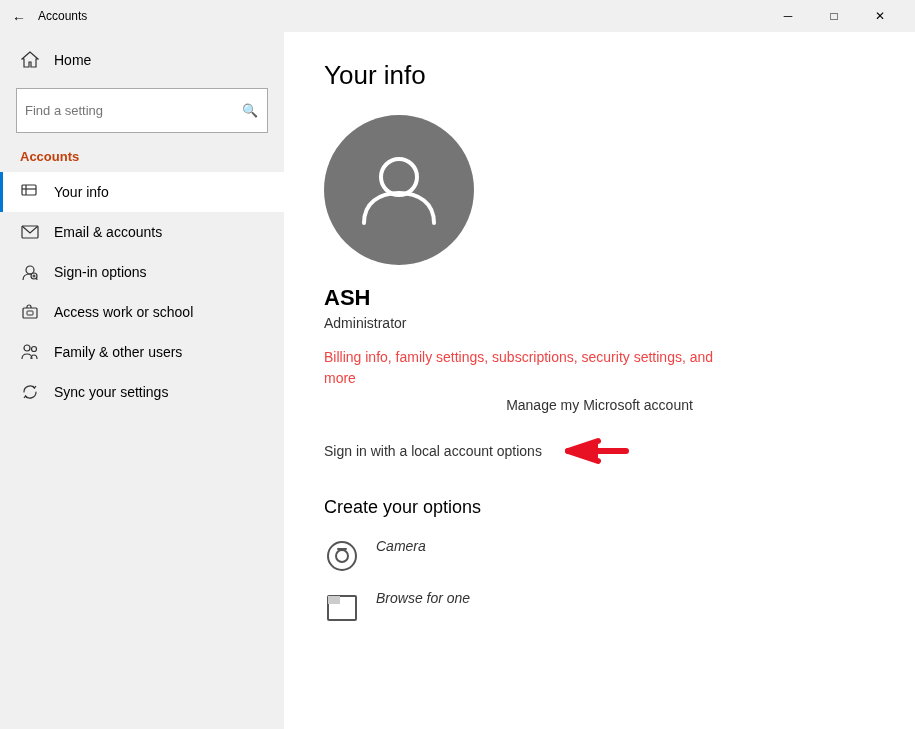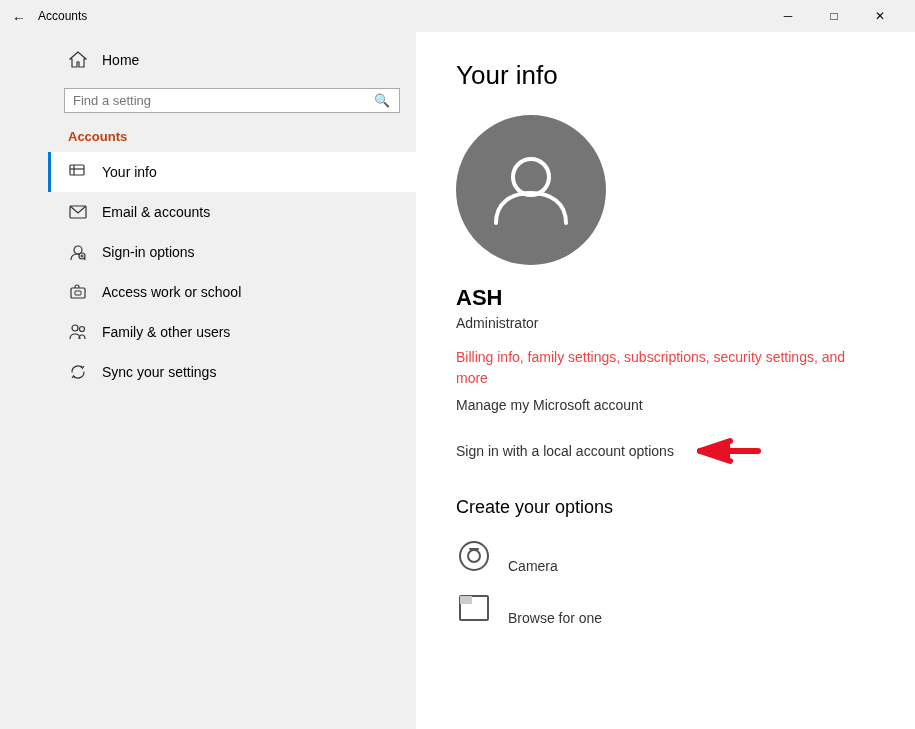--- a/index.html
+++ b/index.html
@@ -50,46 +50,45 @@
 
     
     .app-body {
       display: flex;
       flex: 1;
       overflow: hidden;
     }
 
     
     .sidebar {
-      width: 368px;
+      width: 284px;
       background: #f0f0f0;
       flex-shrink: 0;
       display: flex;
       flex-direction: column;
       padding: 8px 0;
       overflow-y: auto;
-      margin-left: 48px;
     }
 
     .sidebar-home {
       display: flex;
       align-items: center;
       padding: 10px 20px;
       cursor: pointer;
       gap: 14px;
       font-size: 14px;
     }
 
     .sidebar-search {
       margin: 8px 16px 12px 16px;
       display: flex;
       align-items: center;
       border: 1px solid #aaa;
       background: white;
-      padding: 4px 8px;
+      padding: 14px 8px;
     }
     .sidebar-search input {
       border: none;
       outline: none;
       font-size: 13px;
       flex: 1;
       background: transparent;
       font-family: 'Segoe UI', sans-serif;
     }
     .sidebar-search-icon {
@@ -187,20 +186,21 @@
       max-width: 420px;
     }
 
     .manage-link {
       font-size: 14px;
       color: #333;
       margin-bottom: 24px;
       cursor: pointer;
       text-decoration: none;
       display: block;
+      text-align: center;
     }
 
     .sign-in-link-row {
       display: flex;
       align-items: center;
       gap: 16px;
       margin-bottom: 32px;
     }
 
     .sign-in-link {
@@ -216,24 +216,25 @@
     }
 
     .create-picture-title {
       font-size: 18px;
       font-weight: 400;
       margin-bottom: 20px;
     }
 
     .picture-option {
       display: flex;
-      align-items: flex-end;
+      align-items: flex-start;
       gap: 16px;
       margin-bottom: 16px;
       cursor: pointer;
+      font-style: italic;
     }
 
     .picture-option-icon {
       width: 36px;
       height: 36px;
       display: flex;
       align-items: center;
       justify-content: center;
     }
 

